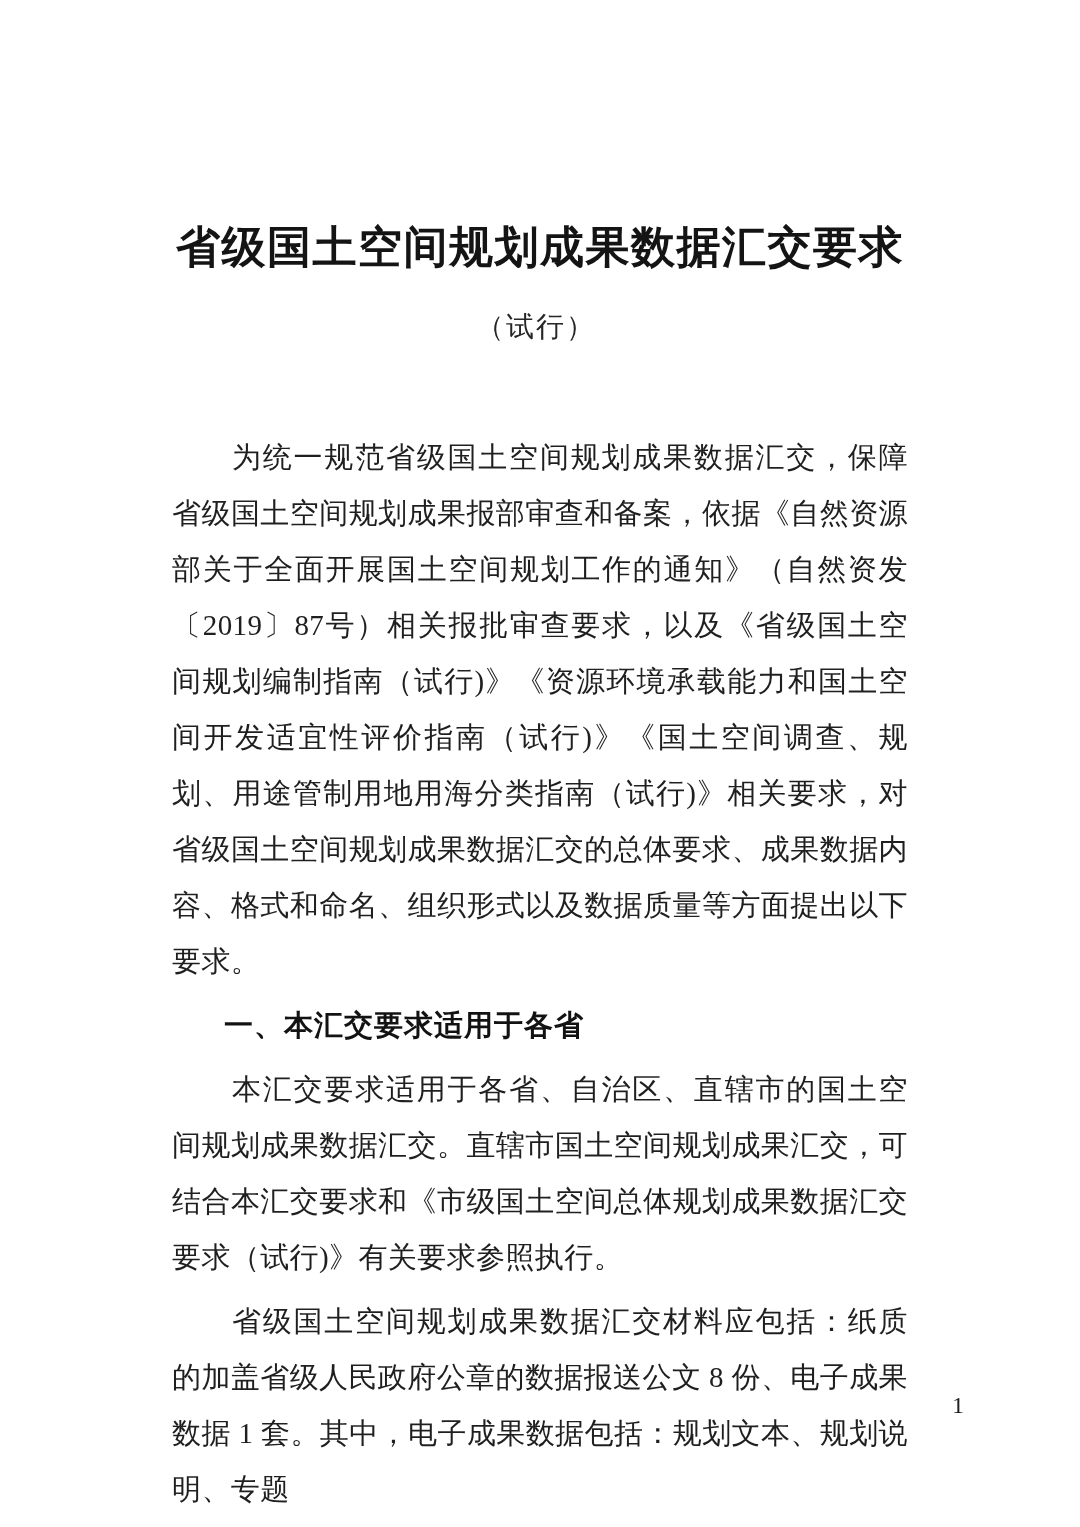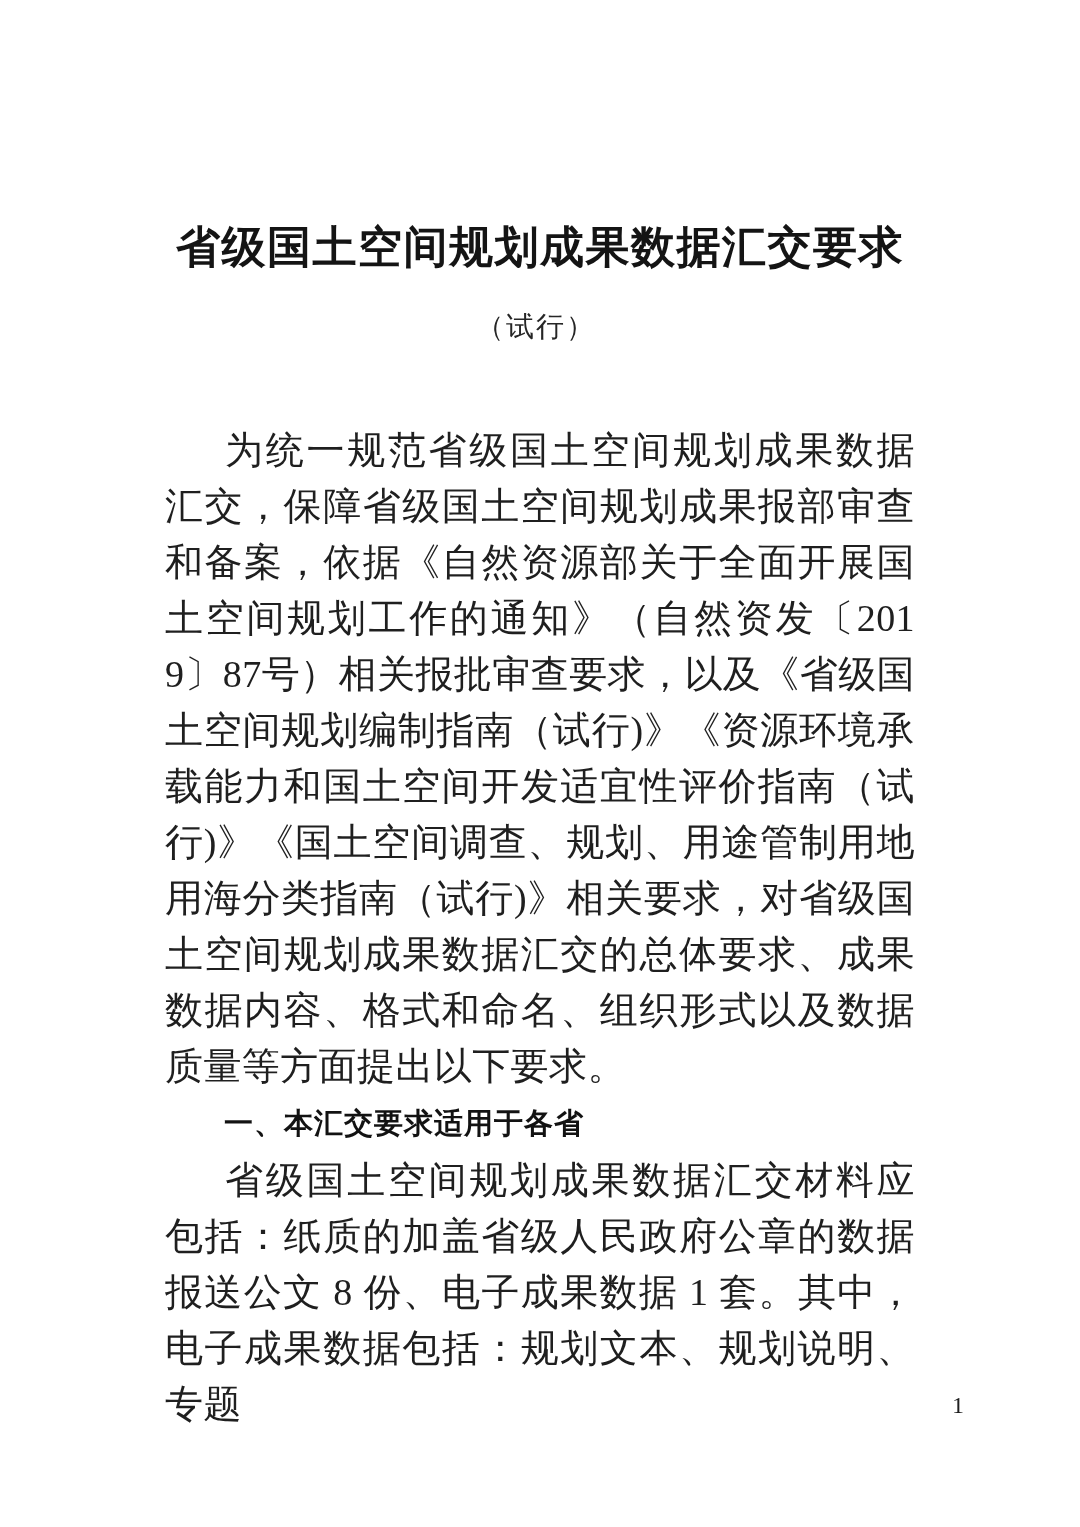--- a/index.html
+++ b/index.html
@@ -51,23 +51,23 @@
 
   
   .body-col {
     position: absolute;
     top: 421px;
     left: 164px;
     width: 752px;
   }
 
   .para {
-    margin: 1px;
+    margin: 8px;
     font-family: "Liberation Serif", "DejaVu Serif", serif;
-    font-size: 38px;
+    font-size: 29px;
     line-height: 56px;
     letter-spacing: 0.4px;
     color: #1f1f1f;
     text-align: justify;
     text-justify: inter-character;
     text-indent: 60px;
     word-break: break-all;
   }
 
   .section-heading {
@@ -102,19 +102,20 @@
   <div class="title-block">
     <h1 class="doc-title">省级国土空间规划成果数据汇交要求</h1>
     <div class="doc-subtitle">（试行）</div>
   </div>
 
   <div class="body-col">
     <p class="para">为统一规范省级国土空间规划成果数据汇交，保障省级国土空间规划成果报部审查和备案，依据《自然资源部关于全面开展国土空间规划工作的通知》（自然资发〔2019〕87号）相关报批审查要求，以及《省级国土空间规划编制指南（试行)》《资源环境承载能力和国土空间开发适宜性评价指南（试行)》《国土空间调查、规划、用途管制用地用海分类指南（试行)》相关要求，对省级国土空间规划成果数据汇交的总体要求、成果数据内容、格式和命名、组织形式以及数据质量等方面提出以下要求。</p>
 
     <p class="section-heading">一、本汇交要求适用于各省</p>
 
+    <p class="para">本汇交要求适用于各省、自治区、直辖市的国土空间规划成果数据汇交。直辖市国土空间规划成果汇交，可结合本汇交要求和《市级国土空间总体规划成果数据汇交要求（试行)》有关要求参照执行。</p>
 
     <p class="para">省级国土空间规划成果数据汇交材料应包括：纸质的加盖省级人民政府公章的数据报送公文 8 份、电子成果数据 1 套。其中，电子成果数据包括：规划文本、规划说明、专题</p>
   </div>
 
   <div class="page-number">1</div>
 
 </div>
 
 </body></html>

